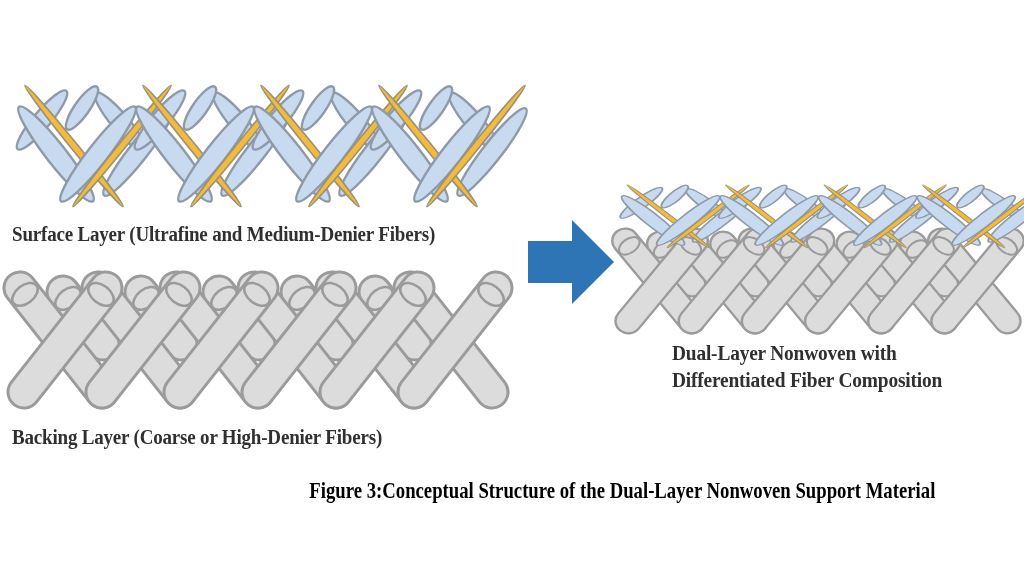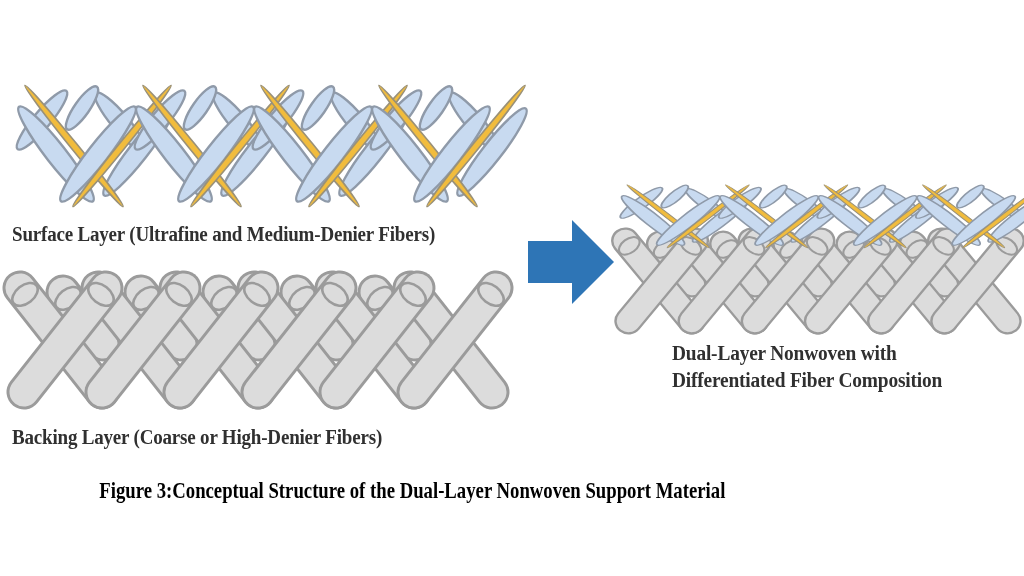--- a/index.html
+++ b/index.html
@@ -19,22 +19,22 @@
     line-height:26px;
   }
   .combined-label{
     position:absolute;left:672px;top:340px;
     font-size:20px;font-weight:700;color:var(--label-text,#303030);
     letter-spacing:-0.2px;white-space:nowrap;
     transform:scaleX(0.97);transform-origin:left top;
     line-height:27px;
   }
   .caption-wrap{
-    position:absolute;left:11px;right:0;top:477px;
-    text-align:left;
+    position:absolute;left:4px;right:0;top:477px;
+    text-align:right;
   }
   .caption-text{
     display:inline-block;
     font-size:24px;font-weight:700;color:var(--caption-text,#000);
     white-space:nowrap;
     transform:scaleX(0.78);transform-origin:center center;
   }
   .blue-fiber{fill:var(--surface-fiber-fill,#c8daf0);stroke:var(--surface-fiber-stroke,#8f9aa9);stroke-width:2.4;}
   .yellow-fiber{fill:var(--fine-fiber-fill,#f1bc3d);stroke:var(--fine-fiber-stroke,#9a9178);stroke-width:1.6;}
   .cap-outer{stroke:var(--backing-fiber-stroke,#9b9b9b);stroke-width:35;stroke-linecap:round;fill:none;}

